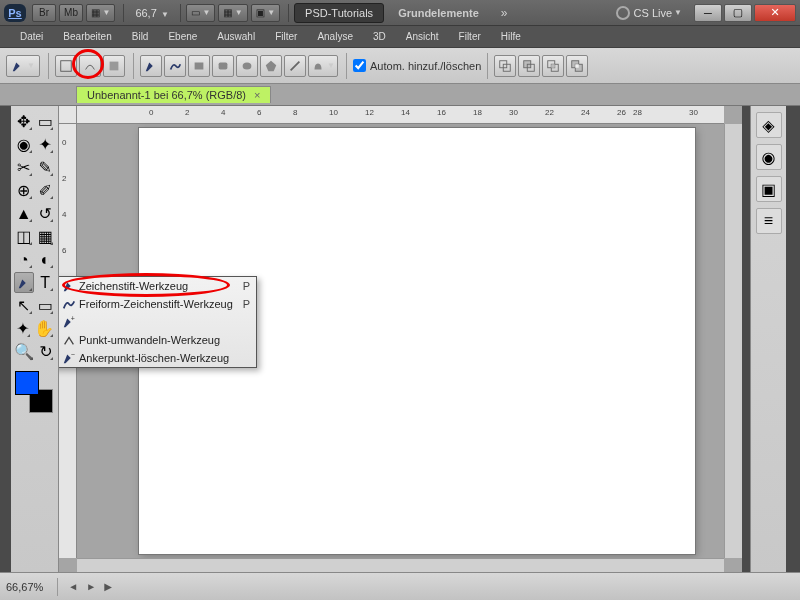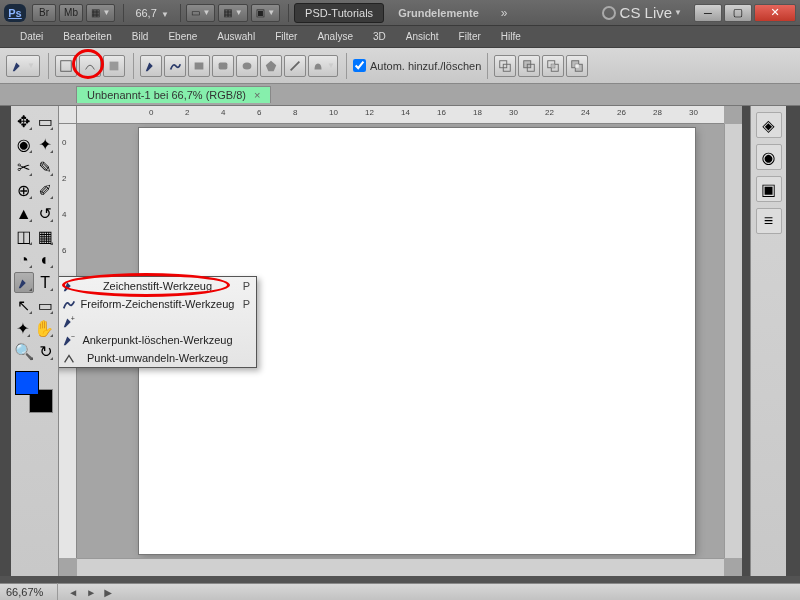--- a/index.html
+++ b/index.html
@@ -10,40 +10,40 @@
 .ps-logo { width:22px; height:18px; background:#1a2a3e; color:#8ab4ff; font-weight:bold; font-size:11px; display:flex; align-items:center; justify-content:center; border-radius:6px; margin-right:6px;text-decoration:underline; }
 .tb-btn { height:18px; min-width:24px; padding:0 4px; background:linear-gradient(#8a8a8a,#6a6a6a); border:1px solid #444; border-radius:2px; margin-right:3px; font-size:10px; color:#222; display:flex; align-items:center; justify-content:center; }
 .tb-sep { width:1px; height:18px; background:#444; margin:0 5px; }
 .zoom-field { font-size:11px; color:#ddd; margin:0 6px; }
 .dropdown-arrow { font-size:8px; color:#ccc; margin-left:2px; }
 .tab-label { padding:3px 10px; font-size:11px; color:#ddd; background:#3a3a3a; border:1px solid #222; border-radius:3px; margin-right:4px; }
 .tab-label.plain { background:none; border:none; font-weight:bold; color:#ccc; }
 .chevrons { color:#ccc; font-size:12px; margin:0 8px; }
 .cs-live { display:flex; align-items:center; margin-left:auto; }
 .cs-circle { width:14px; height:14px; border:2px solid #aaa; border-radius:50%; margin-right:4px; }
-.cs-text { font-size:15px; color:#ddd; }
+.cs-text { font-size:11px; color:#ddd; }
 .win-btns { display:flex; margin-left:10px; }
 .win-btn { width:28px; height:18px; background:linear-gradient(#d0d0d0,#a0a0a0); border:1px solid #555; border-radius:2px; margin-left:2px; display:flex; align-items:center; justify-content:center; font-size:11px; }
 .win-close { background:linear-gradient(#e5655b,#c1392b); color:#fff; width:42px; }
 
 
 .menubar { height:22px; background:#535353; display:flex; align-items:center; padding:0 10px; border-bottom:1px solid #3f3f3f; }
 .menu-item { font-size:10px; color:#ddd; padding:3px 10px; cursor:default; }
 
 
 .optionsbar { height:36px; background:linear-gradient(#d8d8d8,#c8c8c8); display:flex; align-items:center; padding:0 6px; border-bottom:1px solid #888; }
 .opt-sep { width:1px; height:26px; background:#999; margin:0 6px; }
 .opt-btn { width:22px; height:22px; background:linear-gradient(#e8e8e8,#c8c8c8); border:1px solid #888; border-radius:2px; margin-right:2px; display:flex; align-items:center; justify-content:center; position:relative; }
 .red-circle { position:absolute; border:3px solid #e00; border-radius:50%; pointer-events:none; }
 .opt-check { display:flex; align-items:center; font-size:11px; color:#333; }
 .opt-check input { margin-right:4px; }
 
 
 .doctabbar { height:22px; background:#a5a5a5; display:flex; align-items:center; padding-left:76px; border-bottom:1px solid #777; }
-.doctab { background:#86efac; border:1px solid #888; border-bottom:none; padding:2px 10px; font-size:11px; color:#333; display:flex; }
+.doctab { background:#bef264; border:1px solid #888; border-bottom:none; padding:2px 10px; font-size:11px; color:#333; display:flex; }
 .doctab-close { margin-left:8px; font-size:11px; color:#666; }
 
 
 .workarea { position:absolute; top:106px; left:0; right:0; bottom:24px; display:flex; }
 .leftstrip { width:11px; background:#4a4a4a; }
 .toolbox { width:48px; background:linear-gradient(#d5d5d5,#c8c8c8); border-right:1px solid #888; display:flex; flex-direction:column; padding:4px 2px; }
 .tool-row { display:flex; }
 .tool { width:21px; height:21px; margin:1px; display:flex; align-items:center; justify-content:center; border:1px solid transparent; border-radius:2px; position:relative; }
 .tool.active { background:linear-gradient(#b0b0b0,#999); border-color:#777; }
 .tool .tri { position:absolute; bottom:1px; right:1px; width:0; height:0; border-left:3px solid transparent; border-bottom:3px solid #555; }
@@ -64,26 +64,26 @@
 .rightstrip { width:8px; background:#4a4a4a; }
 .panels { width:36px; background:linear-gradient(#d5d5d5,#c8c8c8); border-left:1px solid #888; padding-top:6px; display:flex; flex-direction:column; align-items:center; }
 .panel-icon { width:26px; height:26px; margin-bottom:6px; background:#ddd; border:1px solid #aaa; border-radius:2px; display:flex; align-items:center; justify-content:center; }
 .farstrip { width:14px; background:#4a4a4a; }
 
 
 .flyout { position:absolute; top:176px; left:44px; width:212px; background:linear-gradient(#f2f2f2,#e4e4e4); border:1px solid #555; box-shadow:3px 3px 6px rgba(0,0,0,.3); z-index:50; }
 .fly-item { display:flex; align-items:center; padding:2px 6px; font-size:11px; color:#222; position:relative; }
 .fly-dot { width:8px; text-align:center; font-size:10px; }
 .fly-icon { width:18px; display:flex; justify-content:center; }
-.fly-label { flex:1; margin-left:1px;text-align:center; }
+.fly-label { flex:1; margin-left:1px; }
 .fly-short { width:14px; text-align:right; color:#444; }
 .fly-red { position:absolute; top:-4px; left:16px; width:168px; height:24px; border:3px solid #e00; border-radius:50%; pointer-events:none; z-index:60; }
 
 
-.statusbar { position:absolute; bottom:0; left:0; right:0; height:17px; background:linear-gradient(#d8d8d8,#c2c2c2); border-top:1px solid #888; display:flex; align-items:center; font-size:11px; color:#333; padding:0 6px; }
+.statusbar { position:absolute; bottom:0; left:0; right:0; height:28px; background:linear-gradient(#d8d8d8,#c2c2c2); border-top:1px solid #888; display:flex; align-items:center; font-size:11px; color:#333; padding:0 6px; }
 .status-zoom { padding-right:8px; }
 .status-sep { width:1px; height:18px; background:#999; margin:0 6px; }
 .status-arrow { font-size:10px; color:#555; margin:0 4px; }
 
 
 .ico { width:14px; height:14px; }
 .pen-ico { width:14px; height:14px; }
 </style>
 </head>
 <body>
@@ -307,21 +307,21 @@
       <span class="tick" style="left:216px">8</span>
       <span class="tick" style="left:252px">10</span>
       <span class="tick" style="left:288px">12</span>
       <span class="tick" style="left:324px">14</span>
       <span class="tick" style="left:360px">16</span>
       <span class="tick" style="left:396px">18</span>
       <span class="tick" style="left:432px">30</span>
       <span class="tick" style="left:468px">22</span>
       <span class="tick" style="left:504px">24</span>
       <span class="tick" style="left:540px">26</span>
-      <span class="tick" style="left:576px">28</span>
+      <span class="tick" style="left:556px">28</span>
       <span class="tick" style="left:612px">30</span>
     </div>
     <div class="ruler-v">
       <span class="tick" style="top:14px">0</span>
       <span class="tick" style="top:50px">2</span>
       <span class="tick" style="top:86px">4</span>
       <span class="tick" style="top:122px">6</span>
     </div>
     <div class="canvas"></div>
     <div class="scroll-h"></div>
@@ -356,37 +356,37 @@
               <path d="M2 14 L6 4 L10 8 L4 14 Z" fill="#2a3a6a"></path>
               <text x="10" y="7" font-size="8" fill="#333">+</text>
             </svg>
           </span>
         <span class="fly-short"></span>
       </div>
       <div class="fly-item">
         <span class="fly-dot"></span>
         <span class="fly-icon">
             <svg class="pen-ico" viewBox="0 0 16 16">
+              <path d="M3 13 L8 5 L13 13" fill="none" stroke="#444" stroke-width="1.5"></path>
+            </svg>
+          </span>
+        <span class="fly-label">Punkt-umwandeln-Werkzeug</span>
+        <span class="fly-short"></span>
+      </div>
+      <div class="fly-item">
+        <span class="fly-dot"></span>
+        <span class="fly-icon">
+            <svg class="pen-ico" viewBox="0 0 16 16">
               <path d="M2 14 L6 4 L10 8 L4 14 Z" fill="#2a3a6a"></path>
               <text x="10" y="7" font-size="8" fill="#333">−</text>
             </svg>
           </span>
         <span class="fly-label">Ankerpunkt-löschen-Werkzeug</span>
         <span class="fly-short"></span>
       </div>
-      <div class="fly-item">
-        <span class="fly-dot"></span>
-        <span class="fly-icon">
-            <svg class="pen-ico" viewBox="0 0 16 16">
-              <path d="M3 13 L8 5 L13 13" fill="none" stroke="#444" stroke-width="1.5"></path>
-            </svg>
-          </span>
-        <span class="fly-label">Punkt-umwandeln-Werkzeug</span>
-        <span class="fly-short"></span>
-      </div>
     </div>
   </div>
 
   <div class="rightstrip"></div>
 
   <div class="panels">
     <div class="panel-icon">◈</div>
     <div class="panel-icon">◉</div>
     <div class="panel-icon">▣</div>
     <div class="panel-icon">≡</div>

